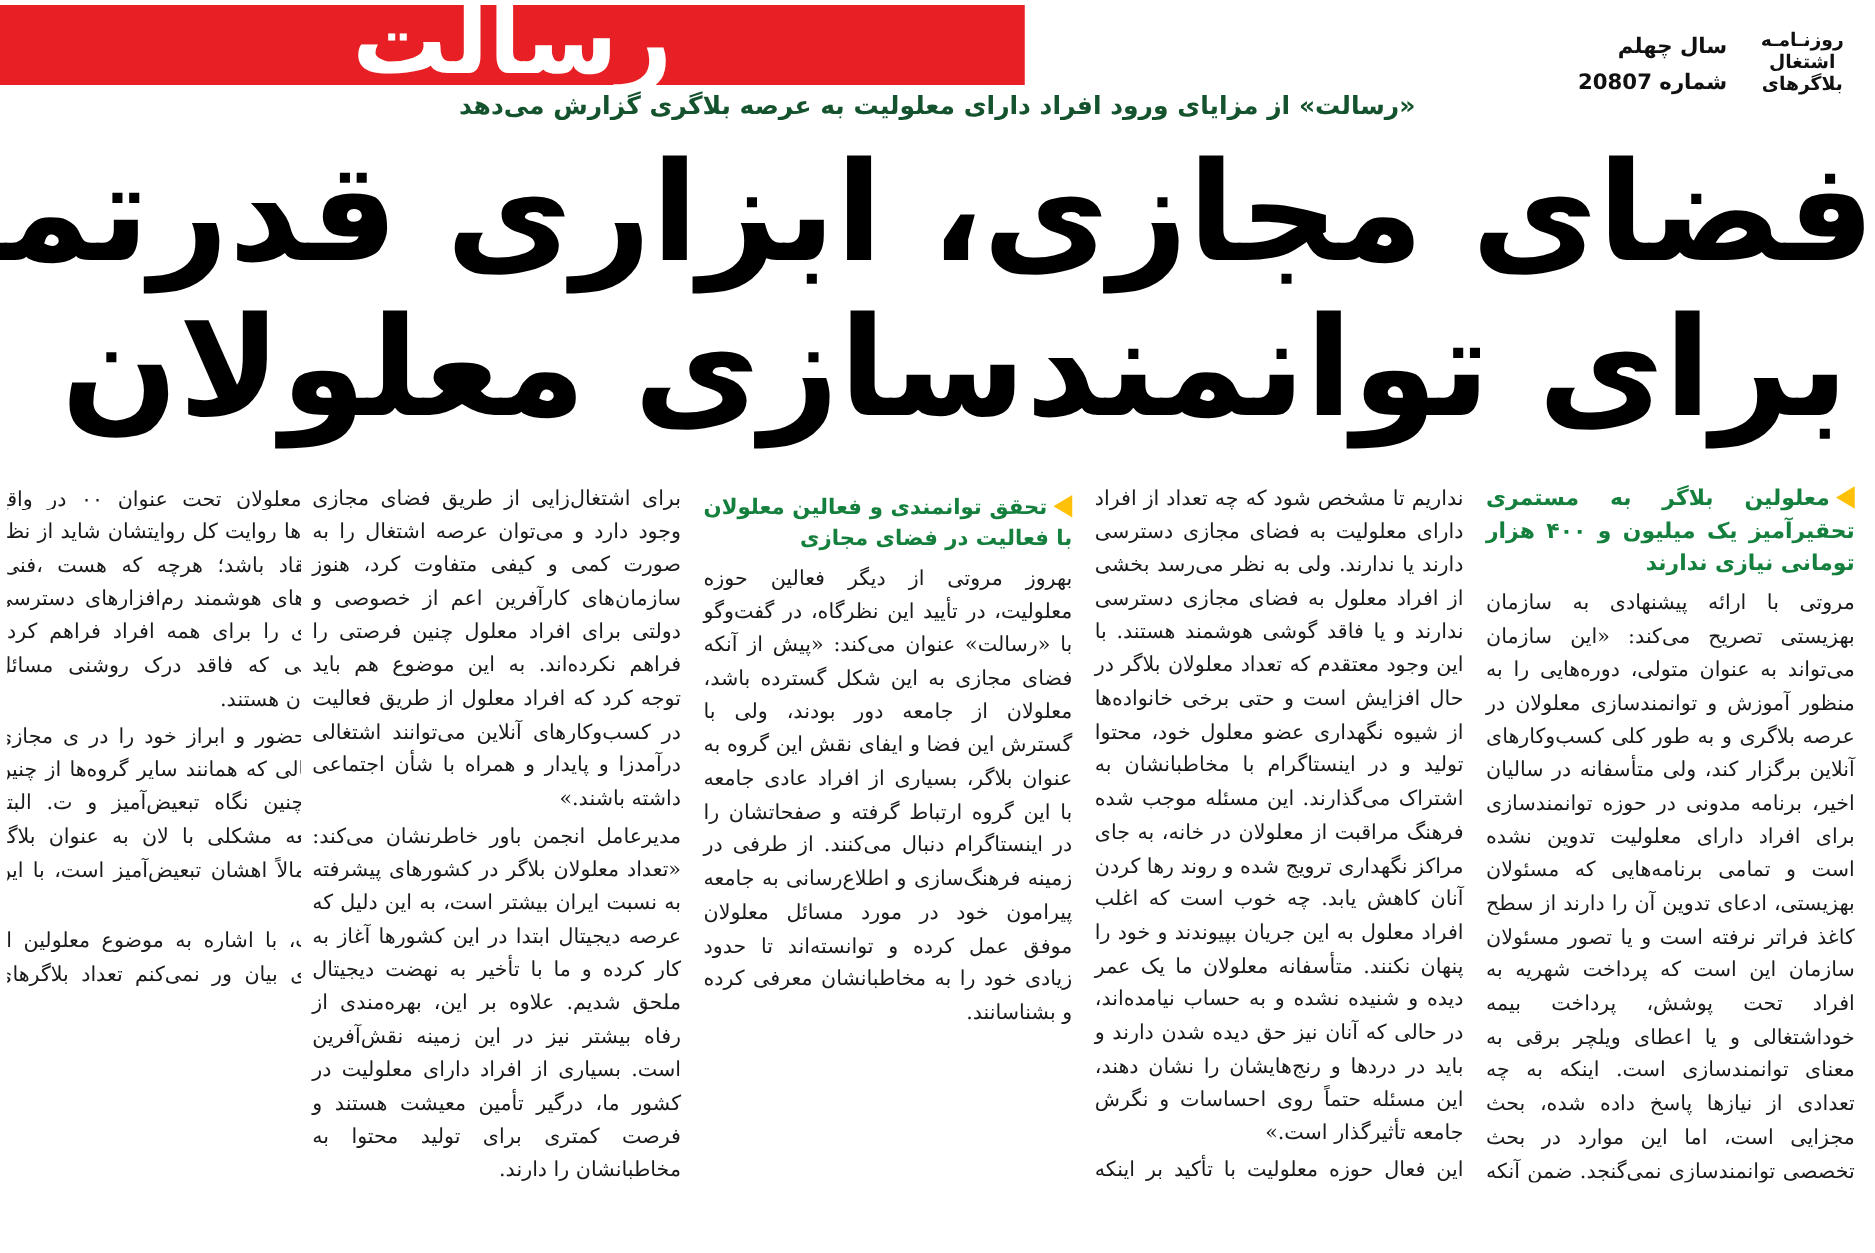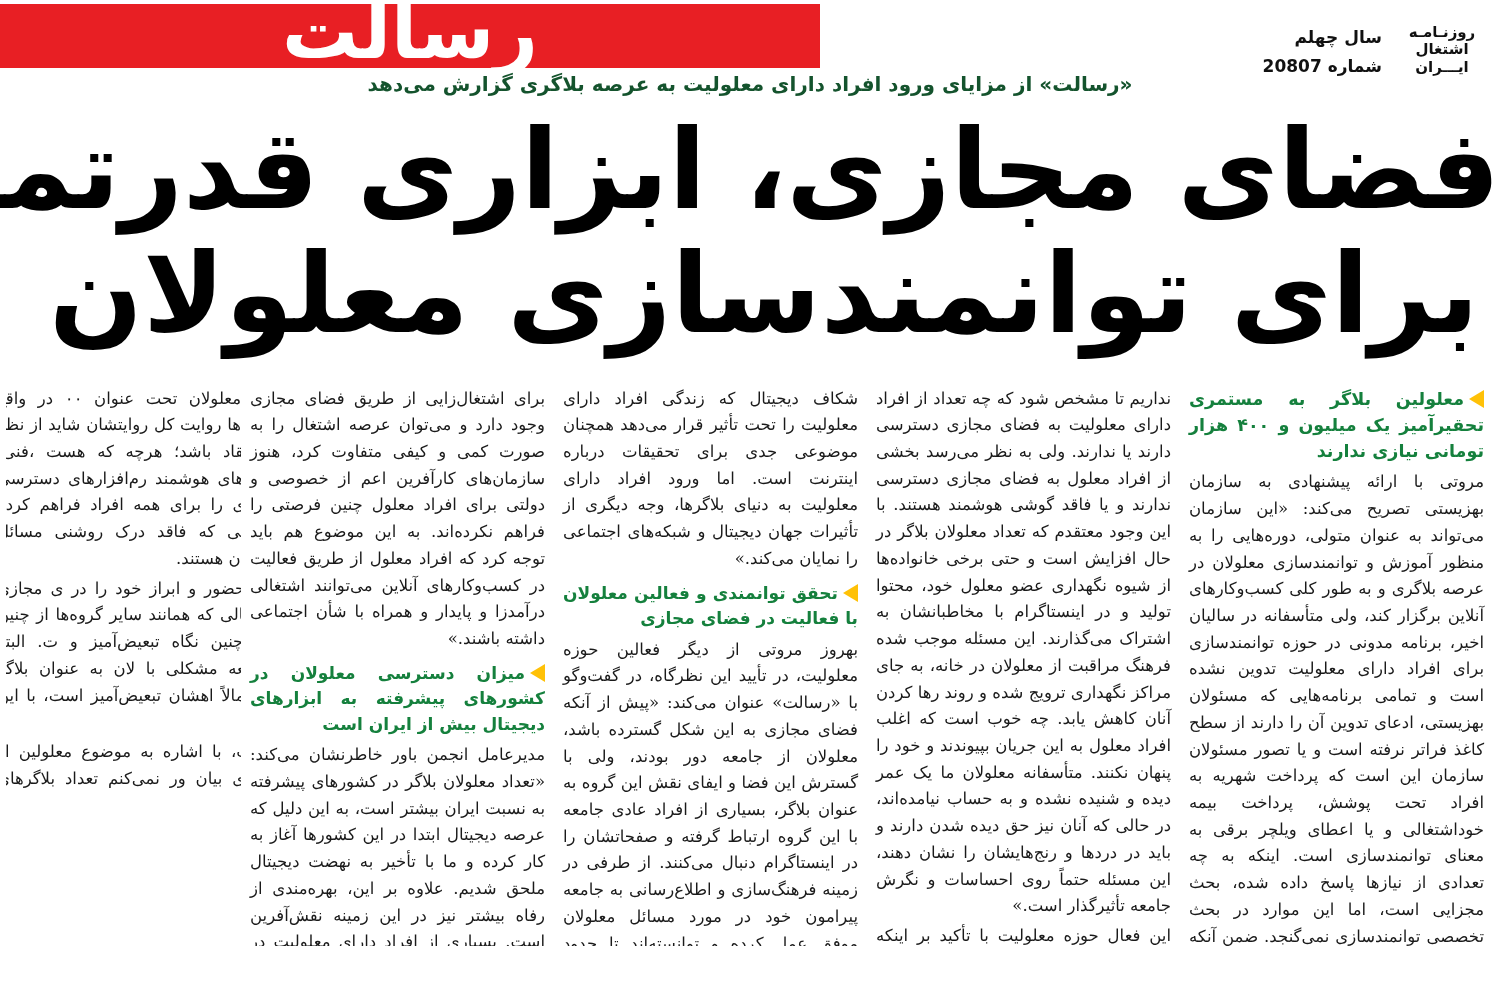--- a/index.html
+++ b/index.html
@@ -205,21 +205,21 @@
         <span class="meta-square"></span>
       </div>
       <div class="meta-row">
         <span>شماره 20807</span>
         <span class="meta-square"></span>
       </div>
     </div>
     <div class="masthead-sublogo">
       <span class="sublogo-1">روزنـامـه</span>
       <span class="sublogo-2">اشتغال</span>
-      <span class="sublogo-3">ایـــران</span>
+      <span class="sublogo-3">بلاگرهای</span>
     </div>
   </div>
 </div>
 
 <div class="kicker">«رسالت» از مزایای ورود افراد دارای معلولیت به عرصه بلاگری گزارش می‌دهد</div>
 
 <div class="headline">
   <span class="headline-line l1">فضای مجازی، ابزاری قدرتمند</span>
   <span class="headline-line l2">برای توانمندسازی معلولان</span>
 </div>
@@ -228,27 +228,25 @@
     <div class="col col-w-clip">
       <div class="col-clip-inner">
         <p>ب فعالیت معلولان تحت عنوان ۰۰ در واقع جهانی که آن‌ها روایت کل روایتشان شاید از نظر بسیاری دانتقاد باشد؛ هرچه که هست ،فنی، توسعه تلفن‌های هوشمند رم‌افزارهای دسترسی به اینترنت ی را برای همه افراد فراهم کرده سفانه گروهی که فاقد درک روشنی مسائل جامعه معلولان هستند.</p>
         <p>د آنان حق حضور و ابراز خود را در ی مجازی ندارند، در حالی که ‌همانند سایر گروه‌ها از چنین حقی نباید چنین نگاه تبعیض‌آمیز و ت. البته اکثریت جامعه مشکلی با لان به عنوان بلاگر ندارند و احتمالاً اهشان تبعیض‌آمیز است، با این ف هستند.»</p>
         <p>وزه معلولیت، با اشاره به موضوع معلولین از طریق بلاگری بیان ور نمی‌کنم تعداد بلاگرهای دارای</p>
       </div>
     </div>
     <div class="col col-w-full">
       <div>
         <p>برای اشتغال‌زایی از طریق فضای مجازی وجود دارد و می‌توان عرصه اشتغال را به صورت کمی و کیفی متفاوت کرد، هنوز سازمان‌های کارآفرین اعم از خصوصی و دولتی برای افراد معلول چنین فرصتی را فراهم نکرده‌اند. به این موضوع هم باید توجه کرد که افراد معلول از طریق فعالیت در کسب‌وکارهای آنلاین می‌توانند اشتغالی درآمدزا و پایدار و همراه با شأن اجتماعی داشته باشند.»</p>
-        <div class="subhead"><span class="tri"></span><span>میزان دسترسی معلولان در کشورهای پیشرفته به ابزارهای دیجیتال بیش از ایران است</span></div>
         <p>مدیرعامل انجمن باور خاطرنشان می‌کند: «تعداد معلولان بلاگر در کشورهای پیشرفته به نسبت ایران بیشتر است، به این دلیل که عرصه دیجیتال ابتدا در این کشورها آغاز به کار کرده و ما با تأخیر به نهضت دیجیتال ملحق شدیم. علاوه بر این، بهره‌مندی از رفاه بیشتر نیز در این زمینه نقش‌آفرین است. بسیاری از افراد دارای معلولیت در کشور ما، درگیر تأمین معیشت هستند و فرصت کمتری برای تولید محتوا به مخاطبانشان را دارند.</p>
       </div>
     </div>
     <div class="col col-w-full">
       <div>
-        <p>شکاف دیجیتال که زندگی افراد دارای معلولیت را تحت تأثیر قرار می‌دهد همچنان موضوعی جدی برای تحقیقات درباره اینترنت است. اما ورود افراد دارای معلولیت به دنیای بلاگرها، وجه دیگری از تأثیرات جهان دیجیتال و شبکه‌های اجتماعی را نمایان می‌کند.»</p>
         <div class="subhead"><span class="tri"></span><span>تحقق توانمندی و فعالین معلولان با فعالیت در فضای مجازی</span></div>
         <p>بهروز مروتی از دیگر فعالین حوزه معلولیت، در تأیید این نظرگاه، در گفت‌وگو با «رسالت» عنوان می‌کند: «پیش از آنکه فضای مجازی به این شکل گسترده باشد، معلولان از جامعه دور بودند، ولی با گسترش این فضا و ایفای نقش این گروه به عنوان بلاگر، بسیاری از افراد عادی جامعه با این گروه ارتباط گرفته و صفحاتشان را در اینستاگرام دنبال می‌کنند. از طرفی در زمینه فرهنگ‌سازی و اطلاع‌رسانی به جامعه پیرامون خود در مورد مسائل معلولان موفق عمل کرده و توانسته‌اند تا حدود زیادی خود را به مخاطبانشان معرفی کرده و بشناسانند.</p>
       </div>
     </div>
     <div class="col col-w-full">
       <div>
         <p>نداریم تا مشخص شود که چه تعداد از افراد دارای معلولیت به فضای مجازی دسترسی دارند یا ندارند. ولی به نظر می‌رسد بخشی از افراد معلول به فضای مجازی دسترسی ندارند و یا فاقد گوشی هوشمند هستند. با این وجود معتقدم که تعداد معلولان بلاگر در حال افزایش است و حتی برخی خانواده‌ها از شیوه نگهداری عضو معلول خود، محتوا تولید و در اینستاگرام با مخاطبانشان به اشتراک می‌گذارند. این مسئله موجب شده فرهنگ مراقبت از معلولان در خانه، به جای مراکز نگهداری ترویج شده و روند رها کردن آنان کاهش یابد. چه خوب است که اغلب افراد معلول به این جریان بپیوندند و خود را پنهان نکنند. متأسفانه معلولان ما یک عمر دیده و شنیده نشده و به حساب نیامده‌اند، در حالی که آنان نیز حق دیده شدن دارند و باید در دردها و رنج‌هایشان را نشان دهند، این مسئله حتماً روی احساسات و نگرش جامعه تأثیرگذار است.»</p>
         <p>این فعال حوزه معلولیت با تأکید بر اینکه بلاگری</p>
       </div>
     </div>

